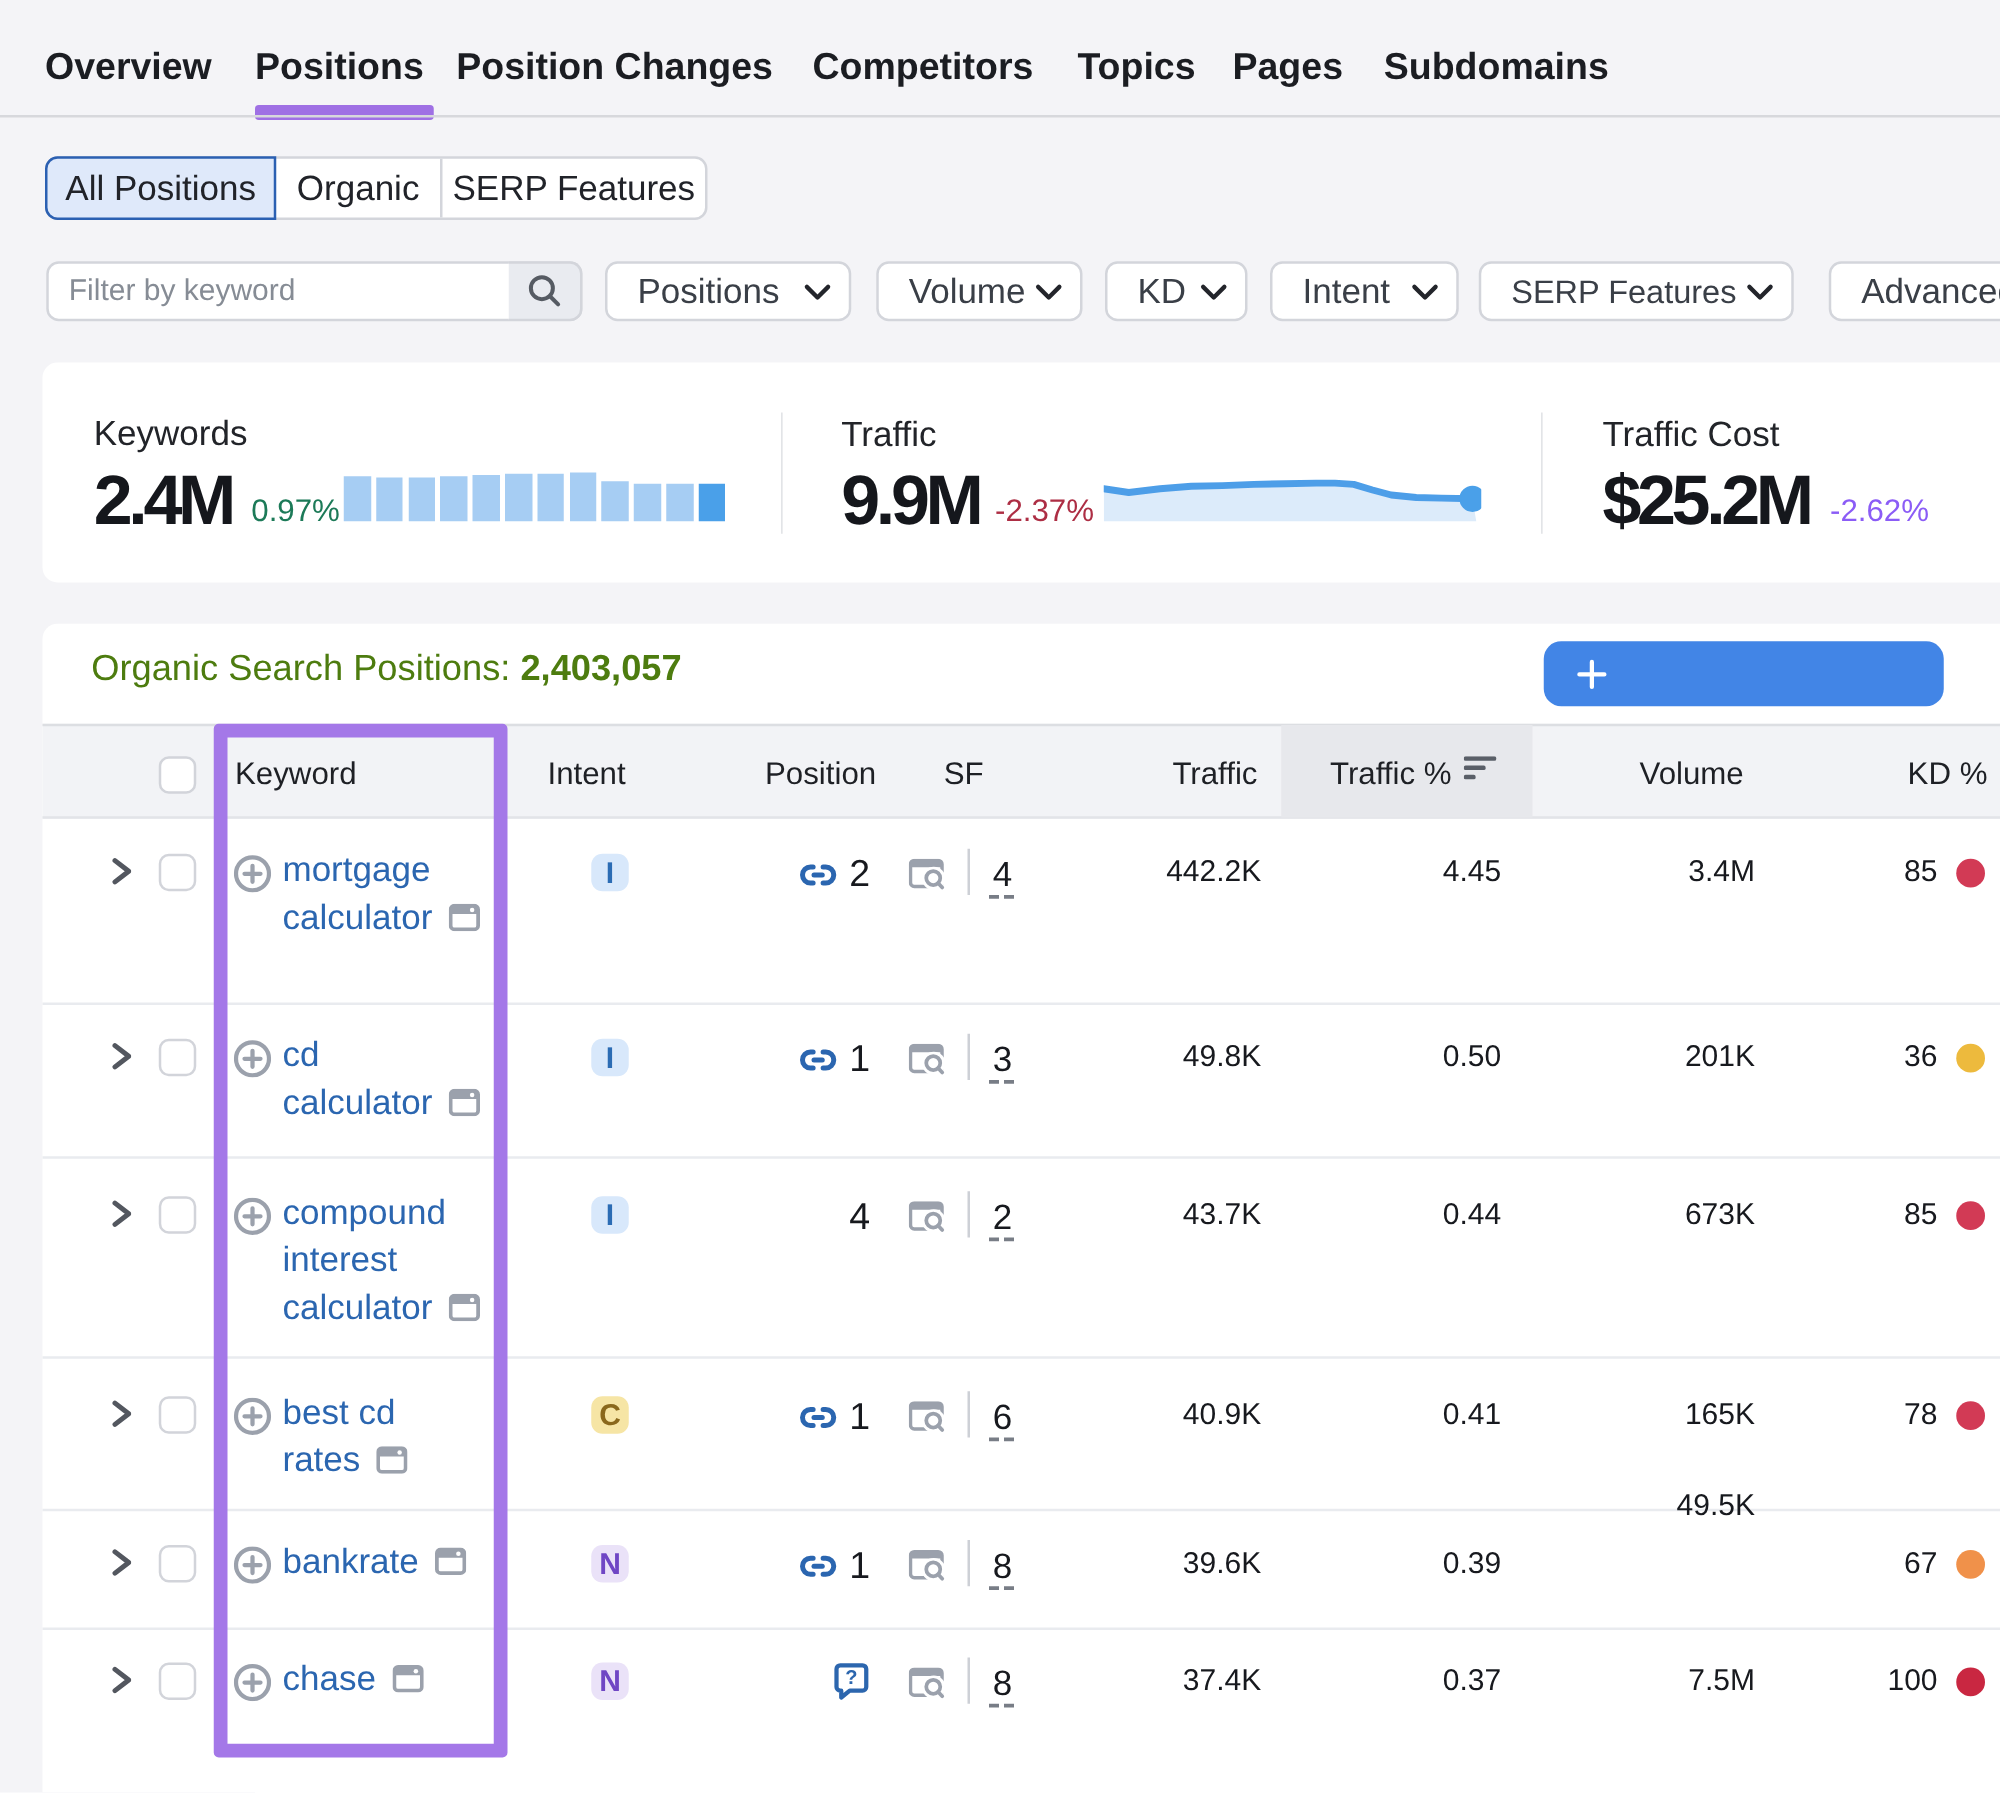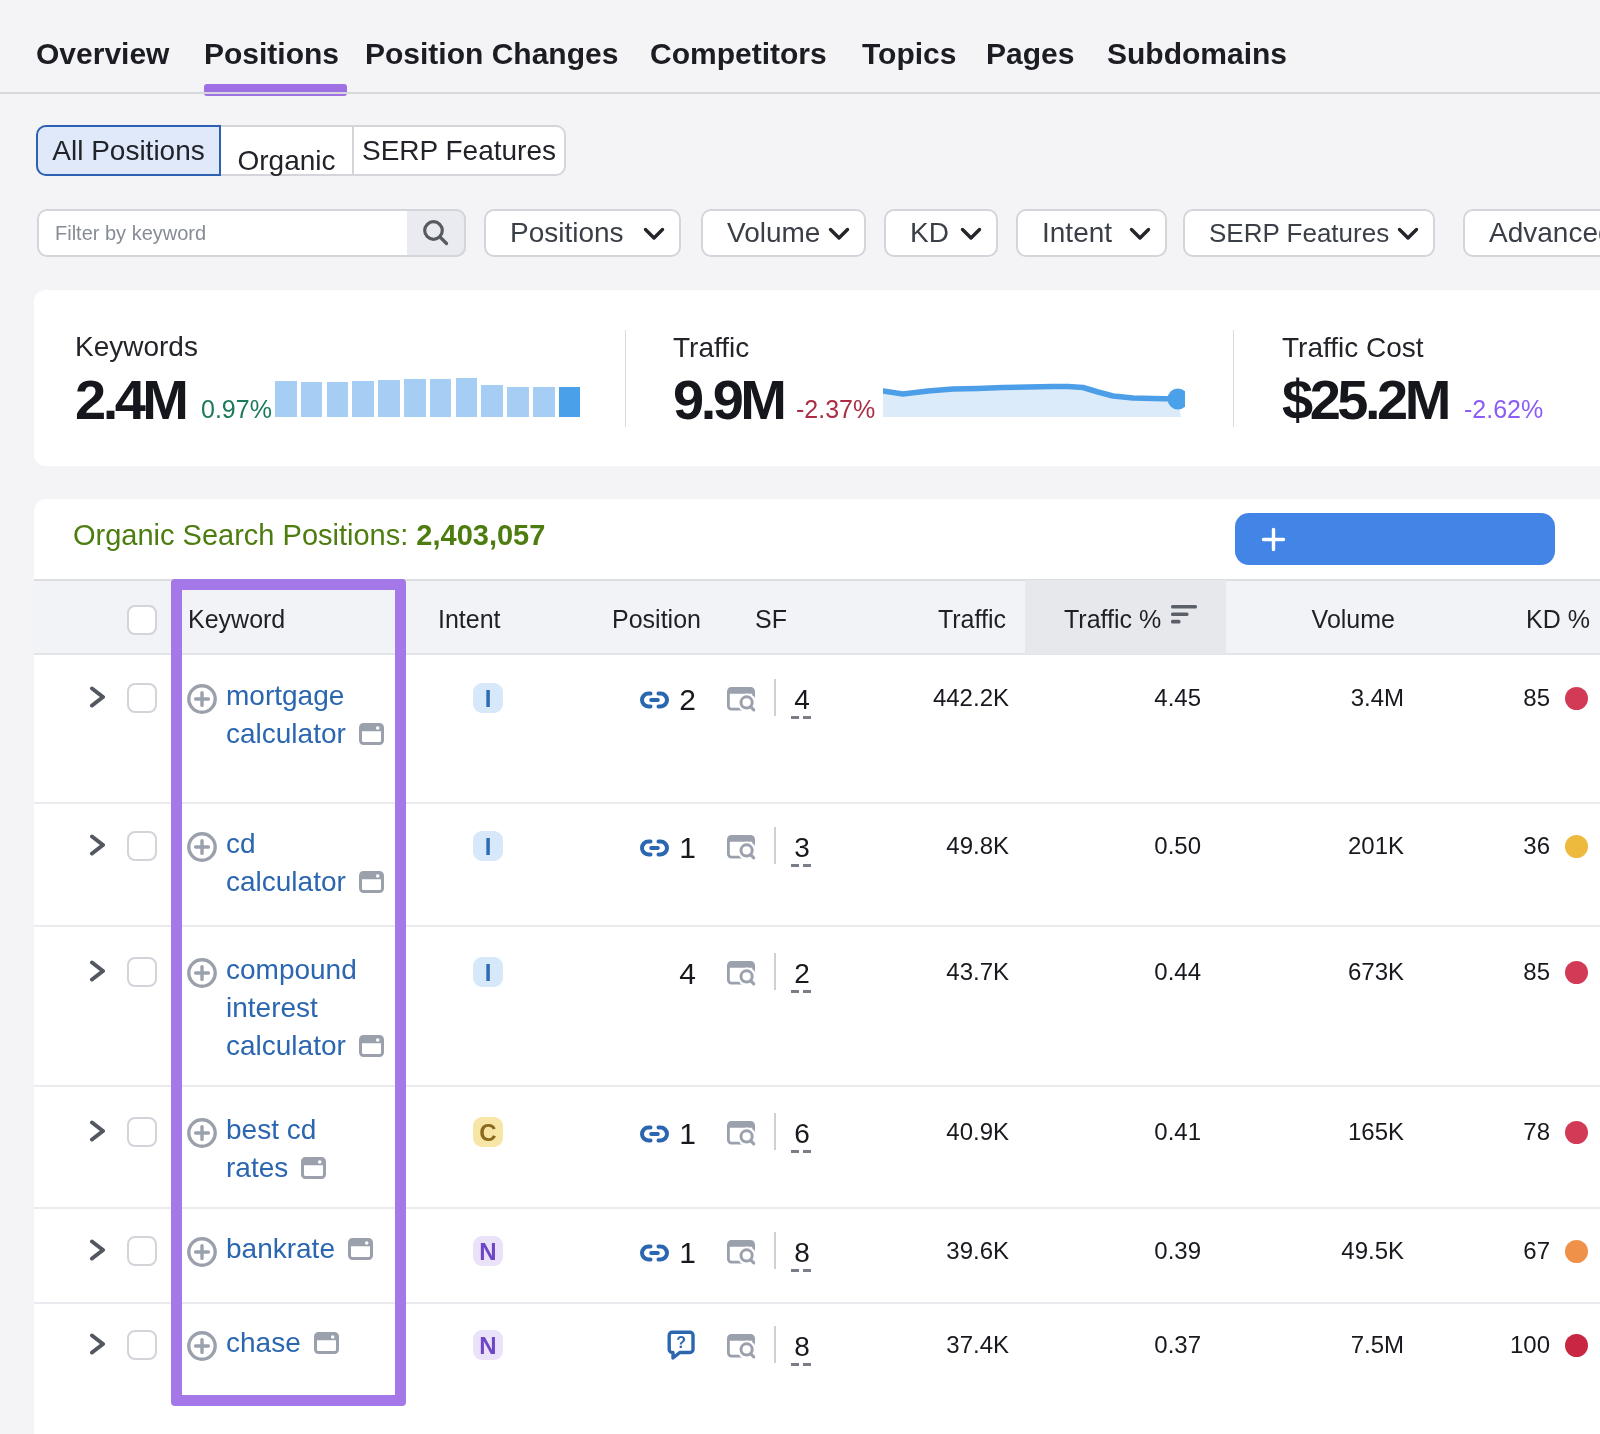--- a/index.html
+++ b/index.html
@@ -25,30 +25,30 @@
 <div class="tab" style="left:650px;top:39px">Competitors</div>
 <div class="tab" style="left:862px;top:39px">Topics</div>
 <div class="tab" style="left:986px;top:39px">Pages</div>
 <div class="tab" style="left:1107px;top:39px">Subdomains</div>
 <div class="abs" style="left:204px;top:84px;width:143px;height:12px;background:#9f70e4;border-radius:3px"></div>
 <div class="abs" style="left:0;top:92px;width:1600px;height:1.5px;background:#d7d8dc"></div>
 <div class="abs" style="left:36px;top:125px;width:530px;height:51px;background:#fff;border:2px solid #d3d5db;border-radius:10px"></div>
 <div class="abs" style="left:36px;top:125px;width:185px;height:51px;background:#dfe9fa;border:2px solid #2b60b2;border-radius:10px 0 0 10px"></div>
 <div class="abs" style="left:352px;top:127px;width:2px;height:47px;background:#d3d5db"></div>
 <div class="seg" style="left:36px;top:127px;width:185px">All Positions</div>
-<div class="seg" style="left:221px;top:137px;width:131px">Organic</div>
+<div class="seg" style="left:221px;top:127px;width:131px">Organic</div>
 <div class="seg" style="left:352px;top:127px;width:214px">SERP Features</div>
 <div class="abs" style="left:37px;top:209px;width:429px;height:48px;background:#fff;border:2px solid #d3d5db;border-radius:10px"></div>
 <div class="abs" style="left:407px;top:209px;width:59px;height:48px;background:#e9ebf0;border:2px solid #d3d5db;border-left:none;border-radius:0 10px 10px 0;display:flex;align-items:center;justify-content:center">
     <svg width="30" height="30" viewBox="0 0 30 30">
       <circle cx="12.5" cy="12.5" r="8.8" fill="none" stroke="#565b63" stroke-width="3.2"></circle>
       <path d="M19 19 L25.5 25.5" stroke="#565b63" stroke-width="3.2" stroke-linecap="round"></path>
     </svg>
   </div>
-<div class="abs" style="left:55px;top:219px;font-size:20px;color:#868c95;line-height:28px">Filter by keyword</div>
+<div class="abs" style="left:55px;top:219px;font-size:24px;color:#868c95;line-height:28px">Filter by keyword</div>
 <div class="dd" style="left:484px;top:209px;width:197px;padding-left:24px;">Positions<svg style="position:absolute;right:14px;top:16px" width="22" height="14" viewBox="0 0 22 14">
       <path d="M2.5 2.5 L11 11 L19.5 2.5" fill="none" stroke="#23252b" stroke-width="3.4" stroke-linecap="round" stroke-linejoin="round"></path>
     </svg></div>
 <div class="dd" style="left:701px;top:209px;width:165px;padding-left:24px;">Volume<svg style="position:absolute;right:14px;top:16px" width="22" height="14" viewBox="0 0 22 14">
       <path d="M2.5 2.5 L11 11 L19.5 2.5" fill="none" stroke="#23252b" stroke-width="3.4" stroke-linecap="round" stroke-linejoin="round"></path>
     </svg></div>
 <div class="dd" style="left:884px;top:209px;width:114px;padding-left:24px;">KD<svg style="position:absolute;right:14px;top:16px" width="22" height="14" viewBox="0 0 22 14">
       <path d="M2.5 2.5 L11 11 L19.5 2.5" fill="none" stroke="#23252b" stroke-width="3.4" stroke-linecap="round" stroke-linejoin="round"></path>
     </svg></div>
 <div class="dd" style="left:1016px;top:209px;width:151px;padding-left:24px;">Intent<svg style="position:absolute;right:14px;top:16px" width="22" height="14" viewBox="0 0 22 14">
@@ -274,21 +274,21 @@
       <path d="M4.4 1.4 h19.2 a3 3 0 0 1 3 3 v2.4 H1.4 v-2.4 a3 3 0 0 1 3-3 z" fill="#9ba1ac"></path>
       <circle cx="20" cy="15.8" r="9.4" fill="#fff"></circle>
       <circle cx="19.6" cy="15.4" r="5.6" fill="#fff" stroke="#9ba1ac" stroke-width="3"></circle>
       <path d="M23.6 19.6 L26.8 23" stroke="#9ba1ac" stroke-width="3" stroke-linecap="round"></path>
     </svg></div>
 <div class="abs" style="left:774px;top:1232px;width:1.5px;height:37px;background:#cdd0d6"></div>
 <div class="abs" style="left:789px;top:1239px;width:26px;text-align:center;font-size:28px;color:#17191e;line-height:28px">8</div>
 <div class="sfd" style="left:791px;top:1269px"></div>
 <div class="val" style="right:591px;top:1237px">39.6K</div>
 <div class="val" style="right:399px;top:1237px">0.39</div>
-<div class="val" style="right:196px;top:1237px">49.5K</div>
+<div class="val" style="right:196px;top:1191px">49.5K</div>
 <div class="val" style="right:50px;top:1237px">67</div>
 <div class="dot" style="left:1565px;top:1240px;background:#f0914a"></div>
 <div class="abs" style="left:34px;top:1302px;width:1566px;height:1.5px;background:#e9ebef"></div>
 <div class="abs" style="left:89px;top:1332px"><svg width="16" height="24" viewBox="0 0 16 24">
       <path d="M3 3.5 L14 12 L3 20.5" fill="none" stroke="#53575f" stroke-width="4" stroke-linecap="round" stroke-linejoin="round"></path>
     </svg></div>
 <div class="cb" style="left:127px;top:1330px"></div>
 <div class="abs" style="left:187px;top:1331px"><svg width="30" height="30" viewBox="0 0 30 30">
       <circle cx="15" cy="15" r="13.2" fill="none" stroke="#9ba1ac" stroke-width="3.4"></circle>
       <path d="M15 8.6 V21.4 M8.6 15 H21.4" stroke="#9ba1ac" stroke-width="3.4" stroke-linecap="round"></path>

